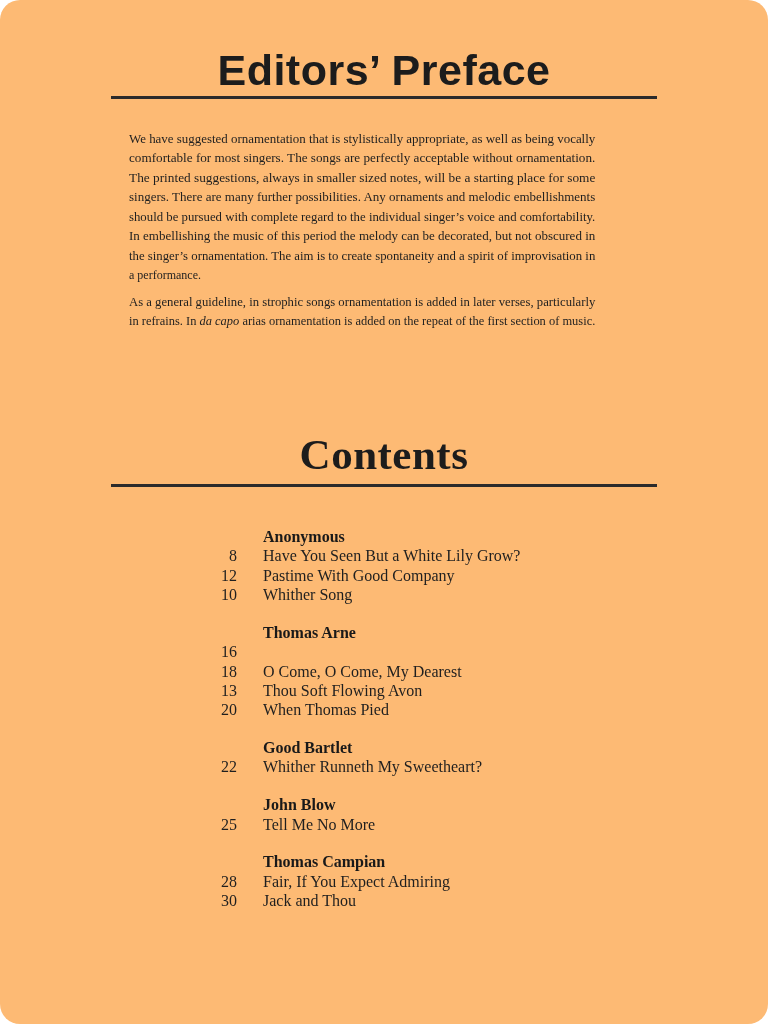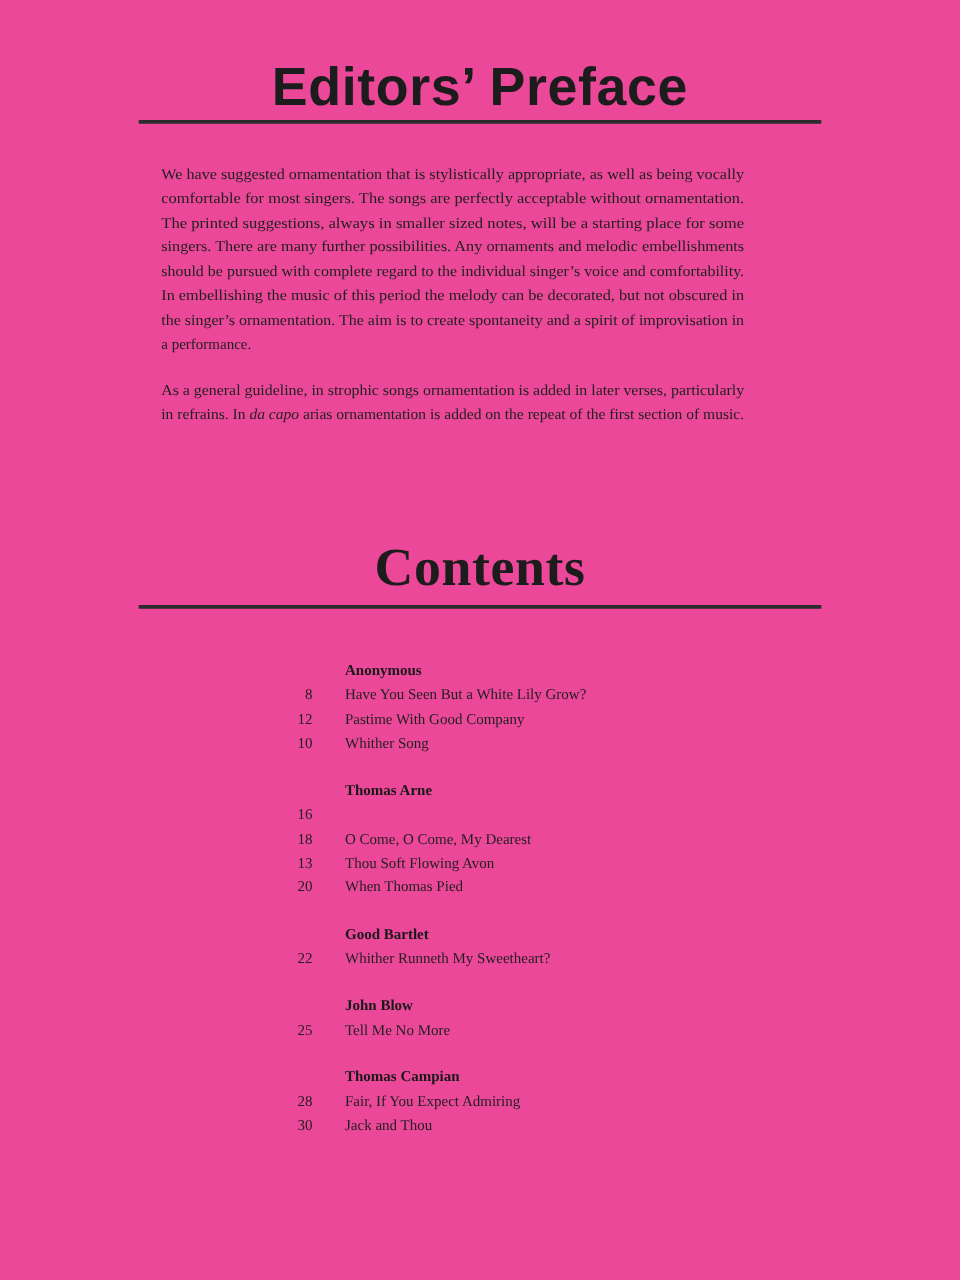--- a/index.html
+++ b/index.html
@@ -1,23 +1,24 @@
 <!DOCTYPE html>
 <html><head>
 <meta charset="utf-8">
 <style>
   html, body { margin: 0; padding: 0; background: #ffffff; }
   .page {
     position: relative;
     width: 768px;
     height: 1024px;
-    background: #ec4899;
+    background: #fdba74;
     overflow: hidden;
     font-family: "Liberation Serif", "DejaVu Serif", serif;
     color: #1f1f1f;
+    border-radius: 20px;
   }
   .display-title {
     position: absolute;
     left: 0;
     width: 768px;
     margin: 0;
     text-align: center;
     font-family: "Liberation Sans", "DejaVu Sans", sans-serif;
     font-weight: 700;
     font-size: 43px;
@@ -36,34 +37,34 @@
   }
   #rule1 { top: 96px; }
   #rule2 { top: 484px; }
   #preface-body {
     position: absolute;
     top: 130px;
     left: 129px;
     width: 544px;
     font-size: 12px;
   }
-  #para2 { margin-top: 17px; }
+  #para2 { margin-top: 7px; }
   .pline { height: 19.45px; width: 544px; }
   .fit-line {
     display: inline-block;
     white-space: nowrap;
     line-height: 19.45px;
     vertical-align: top;
     transform-origin: 0 50%;
   }
   #contents-list {
     position: absolute;
     top: 527px;
-    left: 202px;
-    font-size: 12px;
+    left: 189px;
+    font-size: 16px;
   }
   .toc-section { margin-bottom: 18.5px; }
   .toc-row { display: flex; height: 19.35px; line-height: 19.35px; }
   .toc-num { width: 48px; text-align: right; flex: 0 0 auto; }
   .toc-title, .toc-composer { margin-left: 26px; white-space: nowrap; }
   .toc-composer { font-weight: 700; color: #191919; }
   em { font-style: italic; }
 </style>
 </head>
 <body>

